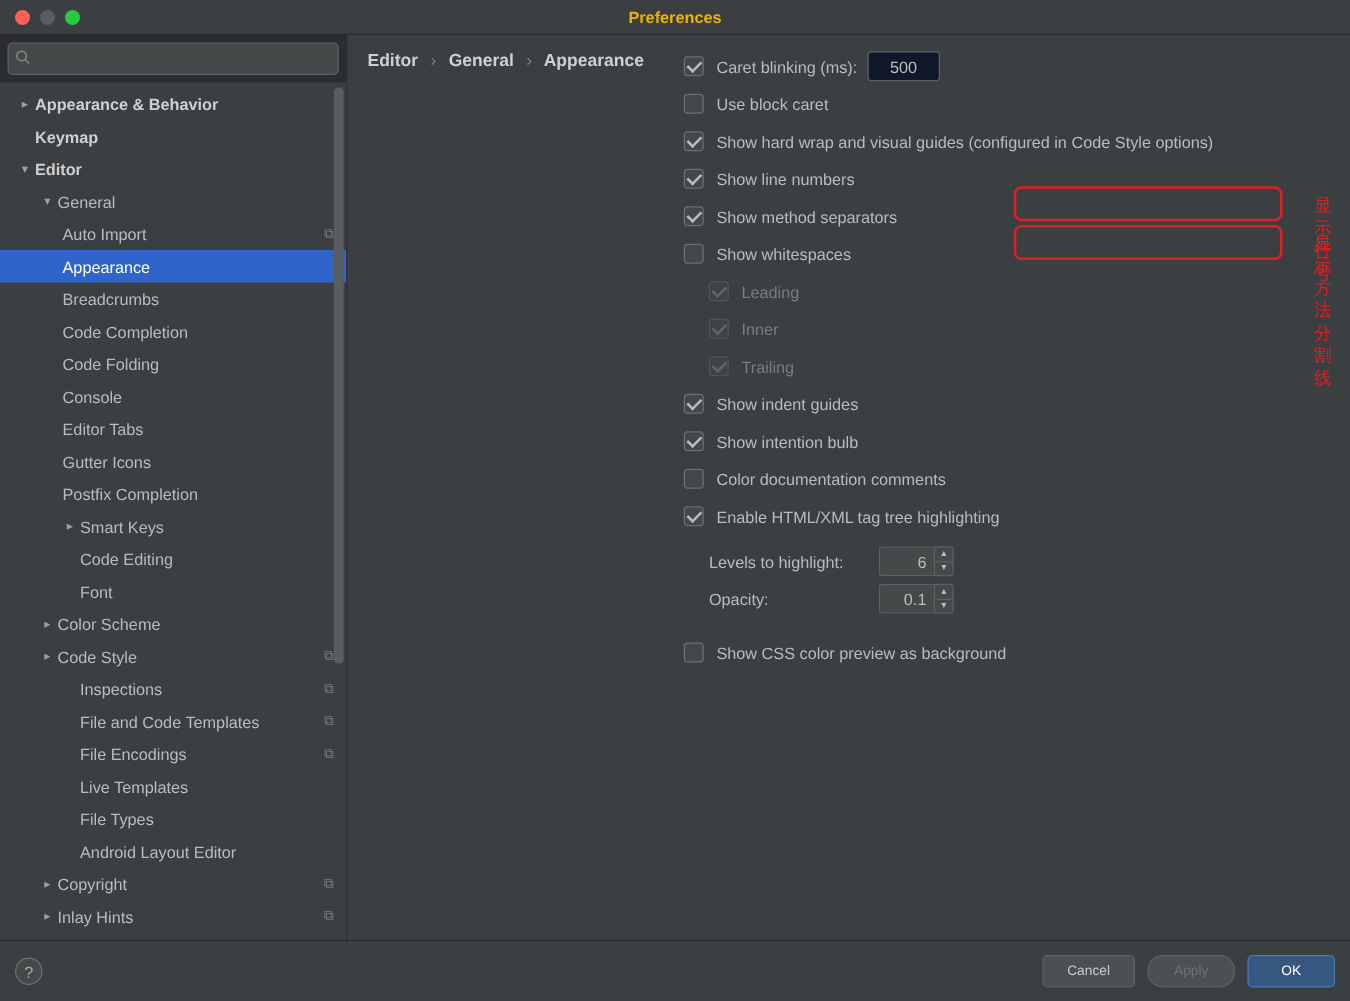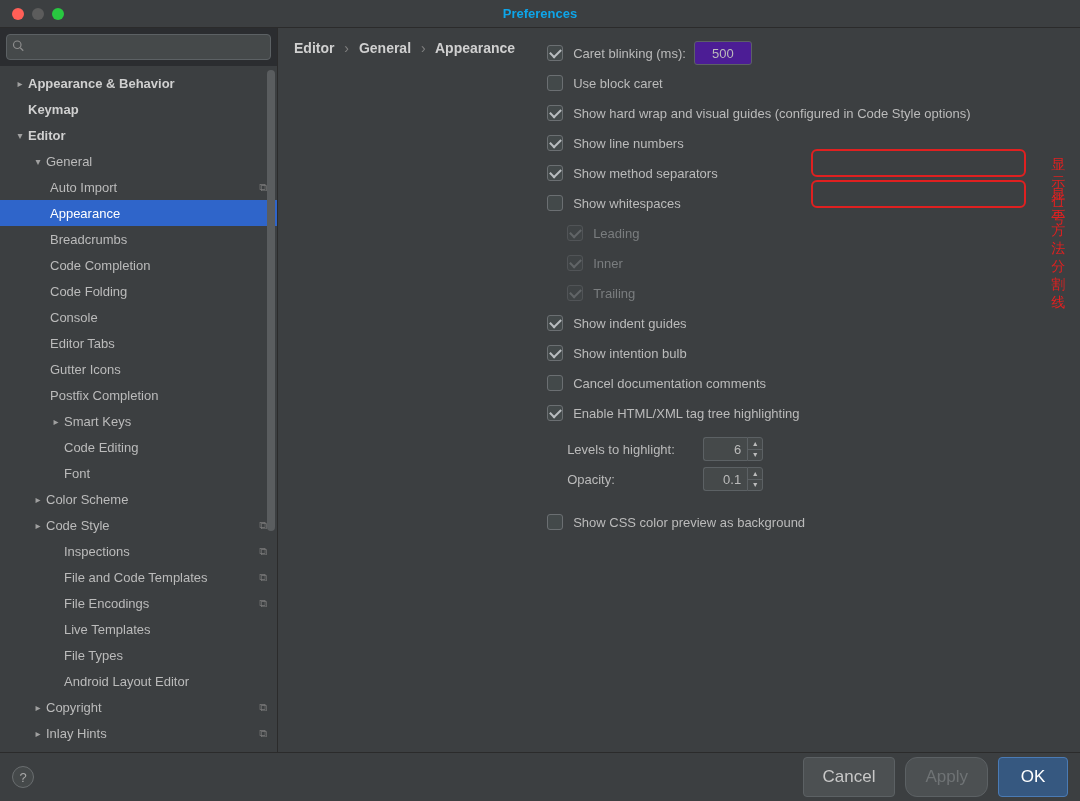--- a/index.html
+++ b/index.html
@@ -22,21 +22,21 @@
   }
   .traffic {
     display: flex; gap: 8px; padding-left: 12px;
   }
   .dot { width: 12px; height: 12px; border-radius: 50%; }
   .dot.red { background: #ff5f57; }
   .dot.yellow { background: #5c5c5c; }
   .dot.green { background: #28c840; }
   .titlebar-title {
     position: absolute; left: 0; right: 0; text-align: center;
-    color: #0ea5e9; font-weight: 600; font-size: 13px;
+    color: #eab308; font-weight: 600; font-size: 13px;
   }
   .body-area {
     flex: 1 1 auto; display: flex; min-height: 0;
     border-bottom: 1px solid #2b2b2b;
   }
   .sidebar {
     width: 278px; flex: 0 0 278px;
     display: flex; flex-direction: column;
     border-right: 1px solid #2b2b2b;
     background: #3c3f41;
@@ -125,21 +125,21 @@
     content: ""; display: block; width: 9px; height: 5px;
     border-left: 2px solid #b8bcbf; border-bottom: 2px solid #b8bcbf;
     transform: rotate(-45deg) translate(1px,-1px);
   }
   .cb.disabled { opacity: .45; }
   .cb.disabled.checked::after { border-color: #8f9396; }
   .opt-label { color: #bbbbbb; }
   .opt-label.disabled { color: #7a7d7f; }
   .num-input {
     margin-left: 8px; height: 24px; width: 58px;
-    background: #4c1d95; border: 1px solid #5c6164; border-radius: 3px;
+    background: #0f172a; border: 1px solid #5c6164; border-radius: 3px;
     color: #bbb; text-align: center; font-size: 13px; outline: none;
   }
   .spinner {
     display: inline-flex; align-items: center; margin-left: 6px;
   }
   .spinner input {
     height: 24px; width: 44px;
     background: #45494a; border: 1px solid #5c6164; border-radius: 3px 0 0 3px;
     border-right: none;
     color: #bbb; text-align: right; padding-right: 6px; font-size: 13px; outline: none;
@@ -172,23 +172,23 @@
     display: flex; align-items: center; padding: 0 12px;
     gap: 10px;
   }
   .help {
     width: 22px; height: 22px; border-radius: 50%; border: 1px solid #6a6e70;
     display: flex; align-items: center; justify-content: center;
     color: #a8a8a8; font-size: 13px; background: #45494a;
   }
   .footer-spacer { flex: 1; }
   .btn {
-    height: 40px; padding: 0 19px; border-radius: 4px;
+    height: 26px; padding: 0 19px; border-radius: 4px;
     border: 1px solid #5c6164; background: #4c5052; color: #c8c8c8;
-    font-size: 17px; display: inline-flex; align-items: center; justify-content: center;
+    font-size: 11px; display: inline-flex; align-items: center; justify-content: center;
     min-width: 70px;
   }
   .btn.disabled { color: #6f7375; border-radius: 12px; }
   .btn.primary { background: #365880; border-color: #4a7bb5; color: #fff; }
 </style>
 </head>
 <body>
 
 <div class="titlebar">
   <div class="traffic">
@@ -387,21 +387,21 @@
       <div class="row">
         <span class="cb checked"></span>
         <span class="opt-label">Show indent guides</span>
       </div>
       <div class="row">
         <span class="cb checked"></span>
         <span class="opt-label">Show intention bulb</span>
       </div>
       <div class="row">
         <span class="cb"></span>
-        <span class="opt-label">Cancel documentation comments</span>
+        <span class="opt-label">Color documentation comments</span>
       </div>
       <div class="row">
         <span class="cb checked"></span>
         <span class="opt-label">Enable HTML/XML tag tree highlighting</span>
       </div>
 
       <div class="row" style="margin-top:6px;">
         <span class="field-label">Levels to highlight:</span>
         <span class="spinner">
           <input value="6" style="">

